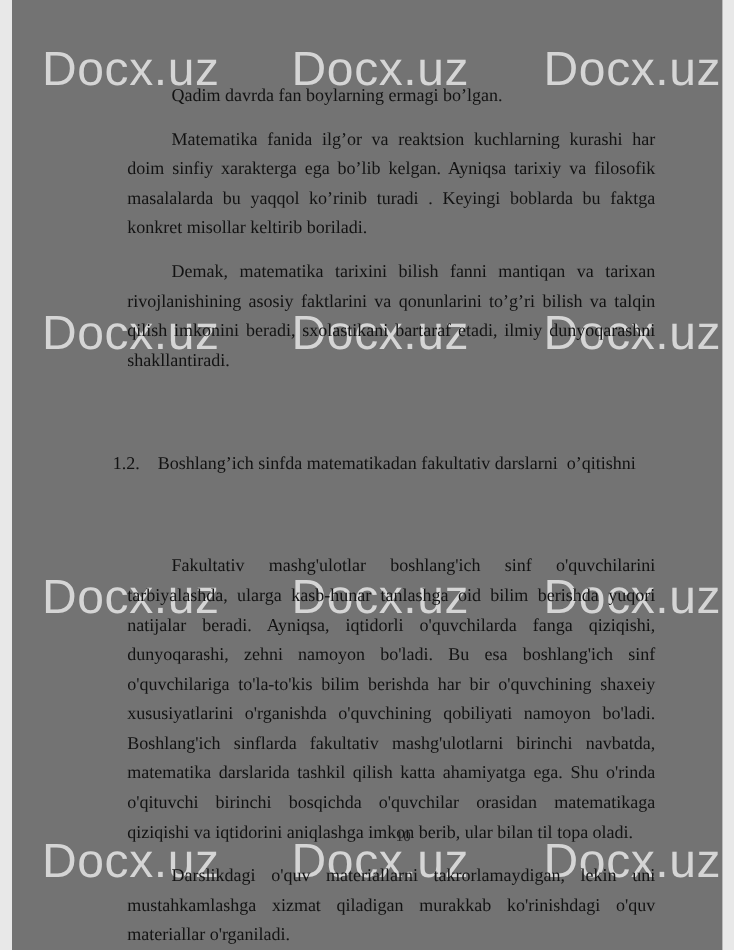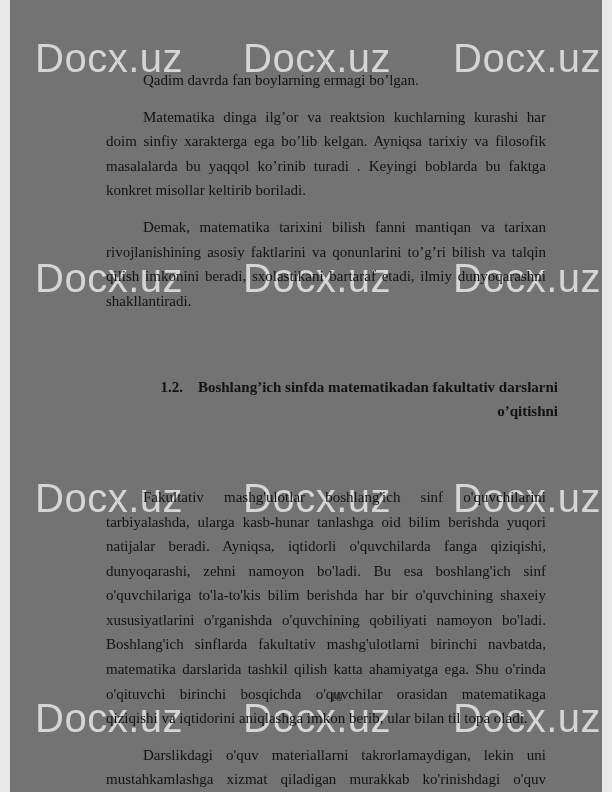--- a/index.html
+++ b/index.html
@@ -26,22 +26,22 @@
     position:absolute;
     left:84px;right:44px;top:56px;
     z-index:1;
     color:#121212;
     font-size:15px;
     line-height:24.6px;
     text-align:justify;
   }
   .content p{margin:12px;text-indent:37px;}
   .heading{
-    font-weight:bold;
-    text-align:right;
+    font-weight:normal;
+    text-align:left;
     white-space:pre-wrap;
   }
   .heading .h-line{display:block;}
   .page-number{
     position:absolute;
     top:690px;left:84px;width:484px;
     z-index:1;
     text-align:center;
     font-size:12.5px;
     color:#222222;
@@ -62,21 +62,21 @@
     <span class="wm" style="left:25px;top:478px">Docx.uz</span>
     <span class="wm" style="left:233px;top:478px">Docx.uz</span>
     <span class="wm" style="left:443px;top:478px">Docx.uz</span>
     <span class="wm" style="left:25px;top:698px">Docx.uz</span>
     <span class="wm" style="left:233px;top:698px">Docx.uz</span>
     <span class="wm" style="left:443px;top:698px">Docx.uz</span>
   </div>
 
   <div class="content">
     <p>Qadim davrda fan boylarning ermagi bo’lgan.</p>
-    <p>Matematika dinga ilg’or va reaktsion kuchlarning kurashi har doim sinfiy xarakterga ega bo’lib kelgan. Ayniqsa tarixiy va filosofik masalalarda bu yaqqol ko’rinib turadi . Keyingi boblarda bu faktga konkret misollar keltirib boriladi.</p>
+    <p>Matematika fanida ilg’or va reaktsion kuchlarning kurashi har doim sinfiy xarakterga ega bo’lib kelgan. Ayniqsa tarixiy va filosofik masalalarda bu yaqqol ko’rinib turadi . Keyingi boblarda bu faktga konkret misollar keltirib boriladi.</p>
     <p>Demak, matematika tarixini bilish fanni mantiqan va tarixan rivojlanishining asosiy faktlarini va qonunlarini to’g’ri bilish va talqin qilish imkonini beradi, sxolastikani bartaraf etadi, ilmiy dunyoqarashni shakllantiradi.</p>
 
     <div class="heading">
       <span class="h-line">1.2.&nbsp;&nbsp;&nbsp; Boshlang’ich sinfda matematikadan fakultativ darslarni &nbsp;o’qitishni</span>
     </div>
 
     <p>Fakultativ mashg'ulotlar boshlang'ich sinf o'quvchilarini tarbiyalashda, ularga kasb-hunar tanlashga oid bilim berishda yuqori natijalar beradi. Ayniqsa, iqtidorli o'quvchilarda fanga qiziqishi, dunyoqarashi, zehni namoyon bo'ladi. Bu esa boshlang'ich sinf o'quvchilariga to'la-to'kis bilim berishda har bir o'quvchining shaxeiy xususiyatlarini o'rganishda o'quvchining qobiliyati namoyon bo'ladi. Boshlang'ich sinflarda fakultativ mashg'ulotlarni birinchi navbatda, matematika darslarida tashkil qilish katta ahamiyatga ega. Shu o'rinda o'qituvchi birinchi bosqichda o'quvchilar orasidan matematikaga qiziqishi va iqtidorini aniqlashga imkon berib, ular bilan til topa oladi.</p>
     <p>Darslikdagi o'quv materiallarni takrorlamaydigan, lekin uni mustahkamlashga xizmat qiladigan murakkab ko'rinishdagi o'quv materiallar o'rganiladi.</p>
 
   </div>

